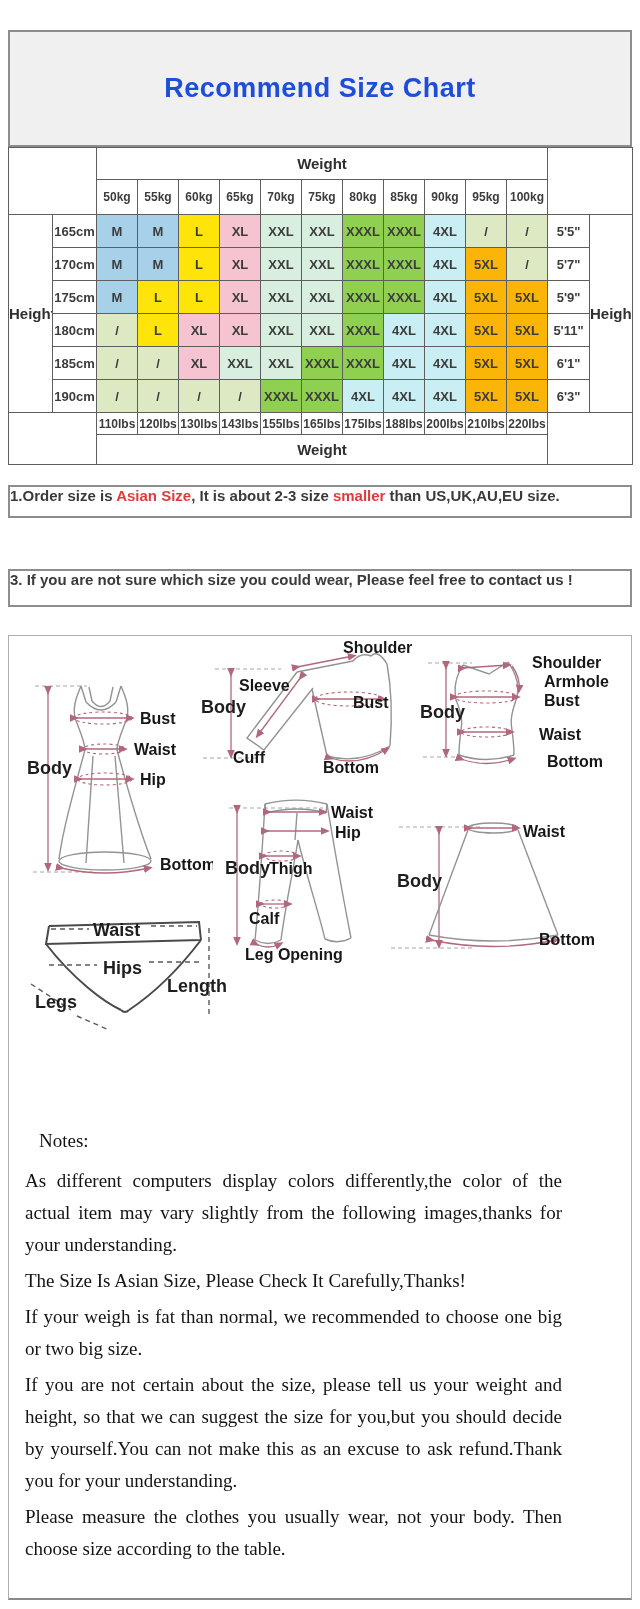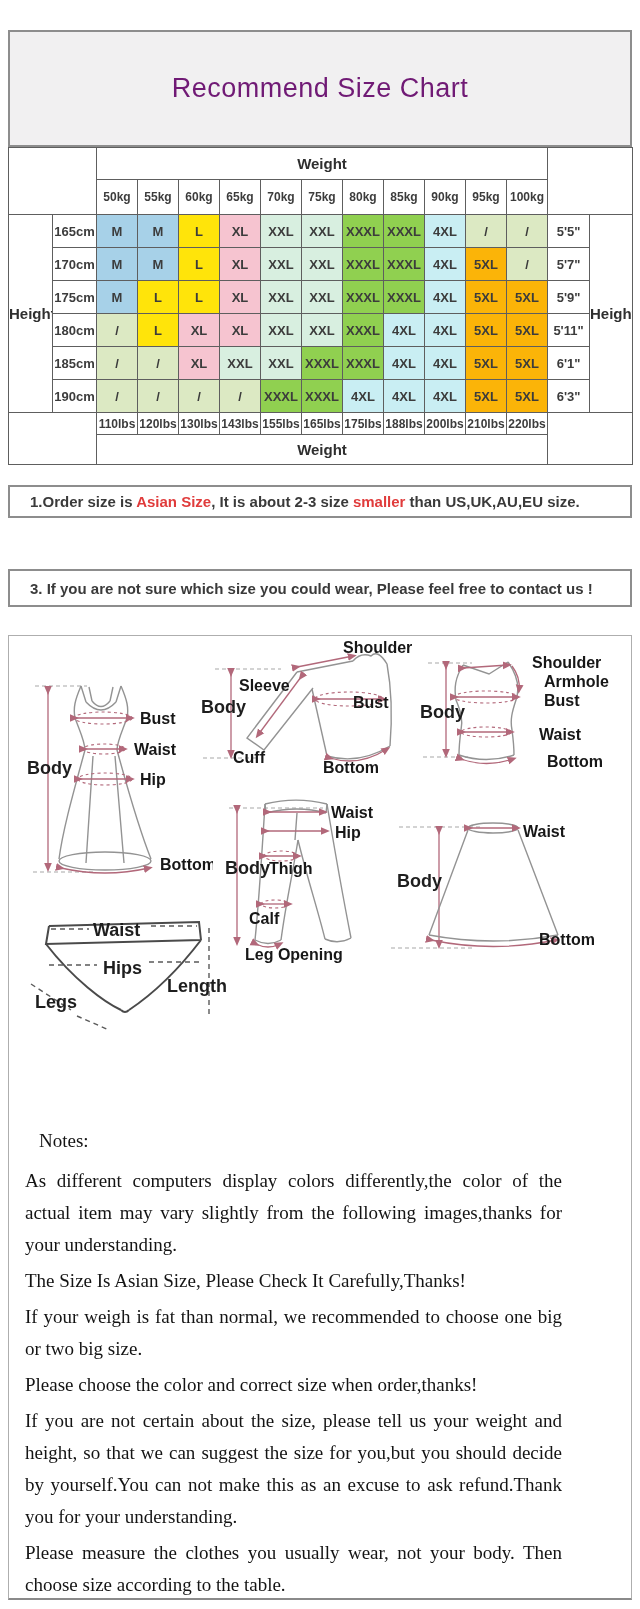--- a/index.html
+++ b/index.html
@@ -4,42 +4,42 @@
 <style>
   * { box-sizing: border-box; }
   html,body { margin:0; padding:0; background:#fff; }
   body { width:640px; font-family:"Liberation Sans", sans-serif; }
   .page { position:relative; width:640px; height:1609px; background:#fff; overflow:hidden; }
 
   
   .title-box { position:absolute; left:8px; top:30px; width:624px; height:117px;
     background:#f1f0f1; border:2px solid #8d8d8d;
     display:flex; align-items:center; justify-content:center; }
-  .title-box h1 { margin:0; font-size:27px; font-weight:normal; color:#701a75; letter-spacing:.5px; }
+  .title-box h1 { margin:0; font-size:27px; font-weight:bold; color:#1d4ed8; letter-spacing:.5px; }
 
   
   #size-table { position:absolute; left:8px; top:147px; width:624px;
     border-collapse:collapse; table-layout:fixed; }
   #size-table td { border:1px solid #5e5e5e; text-align:center; vertical-align:middle;
     font-weight:bold; color:#3c3c3c; padding:0; overflow:hidden; }
   #size-table tr:nth-child(1){ height:32px; }
   #size-table tr:nth-child(2){ height:35px; }
   #size-table tr:nth-child(n+3):nth-child(-n+8){ height:33px; }
   #size-table tr:nth-child(9){ height:22px; }
   #size-table tr:nth-child(10){ height:30px; }
   #size-table td.wh { font-size:15px; color:#2f2f2f; }
   #size-table td.hlabel { font-size:15px; color:#2f2f2f; }
   #size-table td.kg { font-size:12px; }
   #size-table td.cm { font-size:13px; }
   #size-table td.ft { font-size:13px; }
   #size-table td.size { font-size:13px; }
 
   
   .onote { position:absolute; left:8px; width:624px; border:2px solid #8d8d8d; background:#fff;
-    display:flex; align-items:center; padding-left:20px;
+    display:flex; 
     font-size:15px; font-weight:bold; color:#3a3a3a; }
   .onote .red { color:#e03b3b; }
   #onote-1 { top:485px; height:33px; }
   #onote-2 { top:527px; height:34px; }
   #onote-3 { top:569px; height:38px; }
 
   
   .bottom-box { position:absolute; left:8px; top:635px; width:624px; height:965px;
     background:#fff; border:1px solid #aeaeae; border-bottom:2px solid #8a8a8a; }
   .diag { position:absolute; }
@@ -372,19 +372,18 @@
         <text class="big" x="16" y="120">Legs</text>
         <text class="big" x="148" y="104">Length</text>
       </svg>
     </div>
 
     <div class="notes-text">
       <p class="heading">Notes:</p>
       <p>As different computers display colors differently,the color of the actual item may vary slightly from the following images,thanks for your understanding.</p>
       <p class="single">The Size Is Asian Size, Please Check It Carefully,Thanks!</p>
       <p>If your weigh is fat than normal, we recommended to choose one big or two big size.</p>
-      <p class="single">Please choose the color and correct size when order,thanks!</p>
       <p>If you are not certain about the size, please tell us your weight and height, so that we can suggest the size for you,but you should decide by yourself.You can not make this as an excuse to ask refund.Thank you for your understanding.</p>
       <p>Please measure the clothes you usually wear, not your body. Then choose size according to the table.</p>
     </div>
 
   </div>
 </div>
 
 </body></html>

